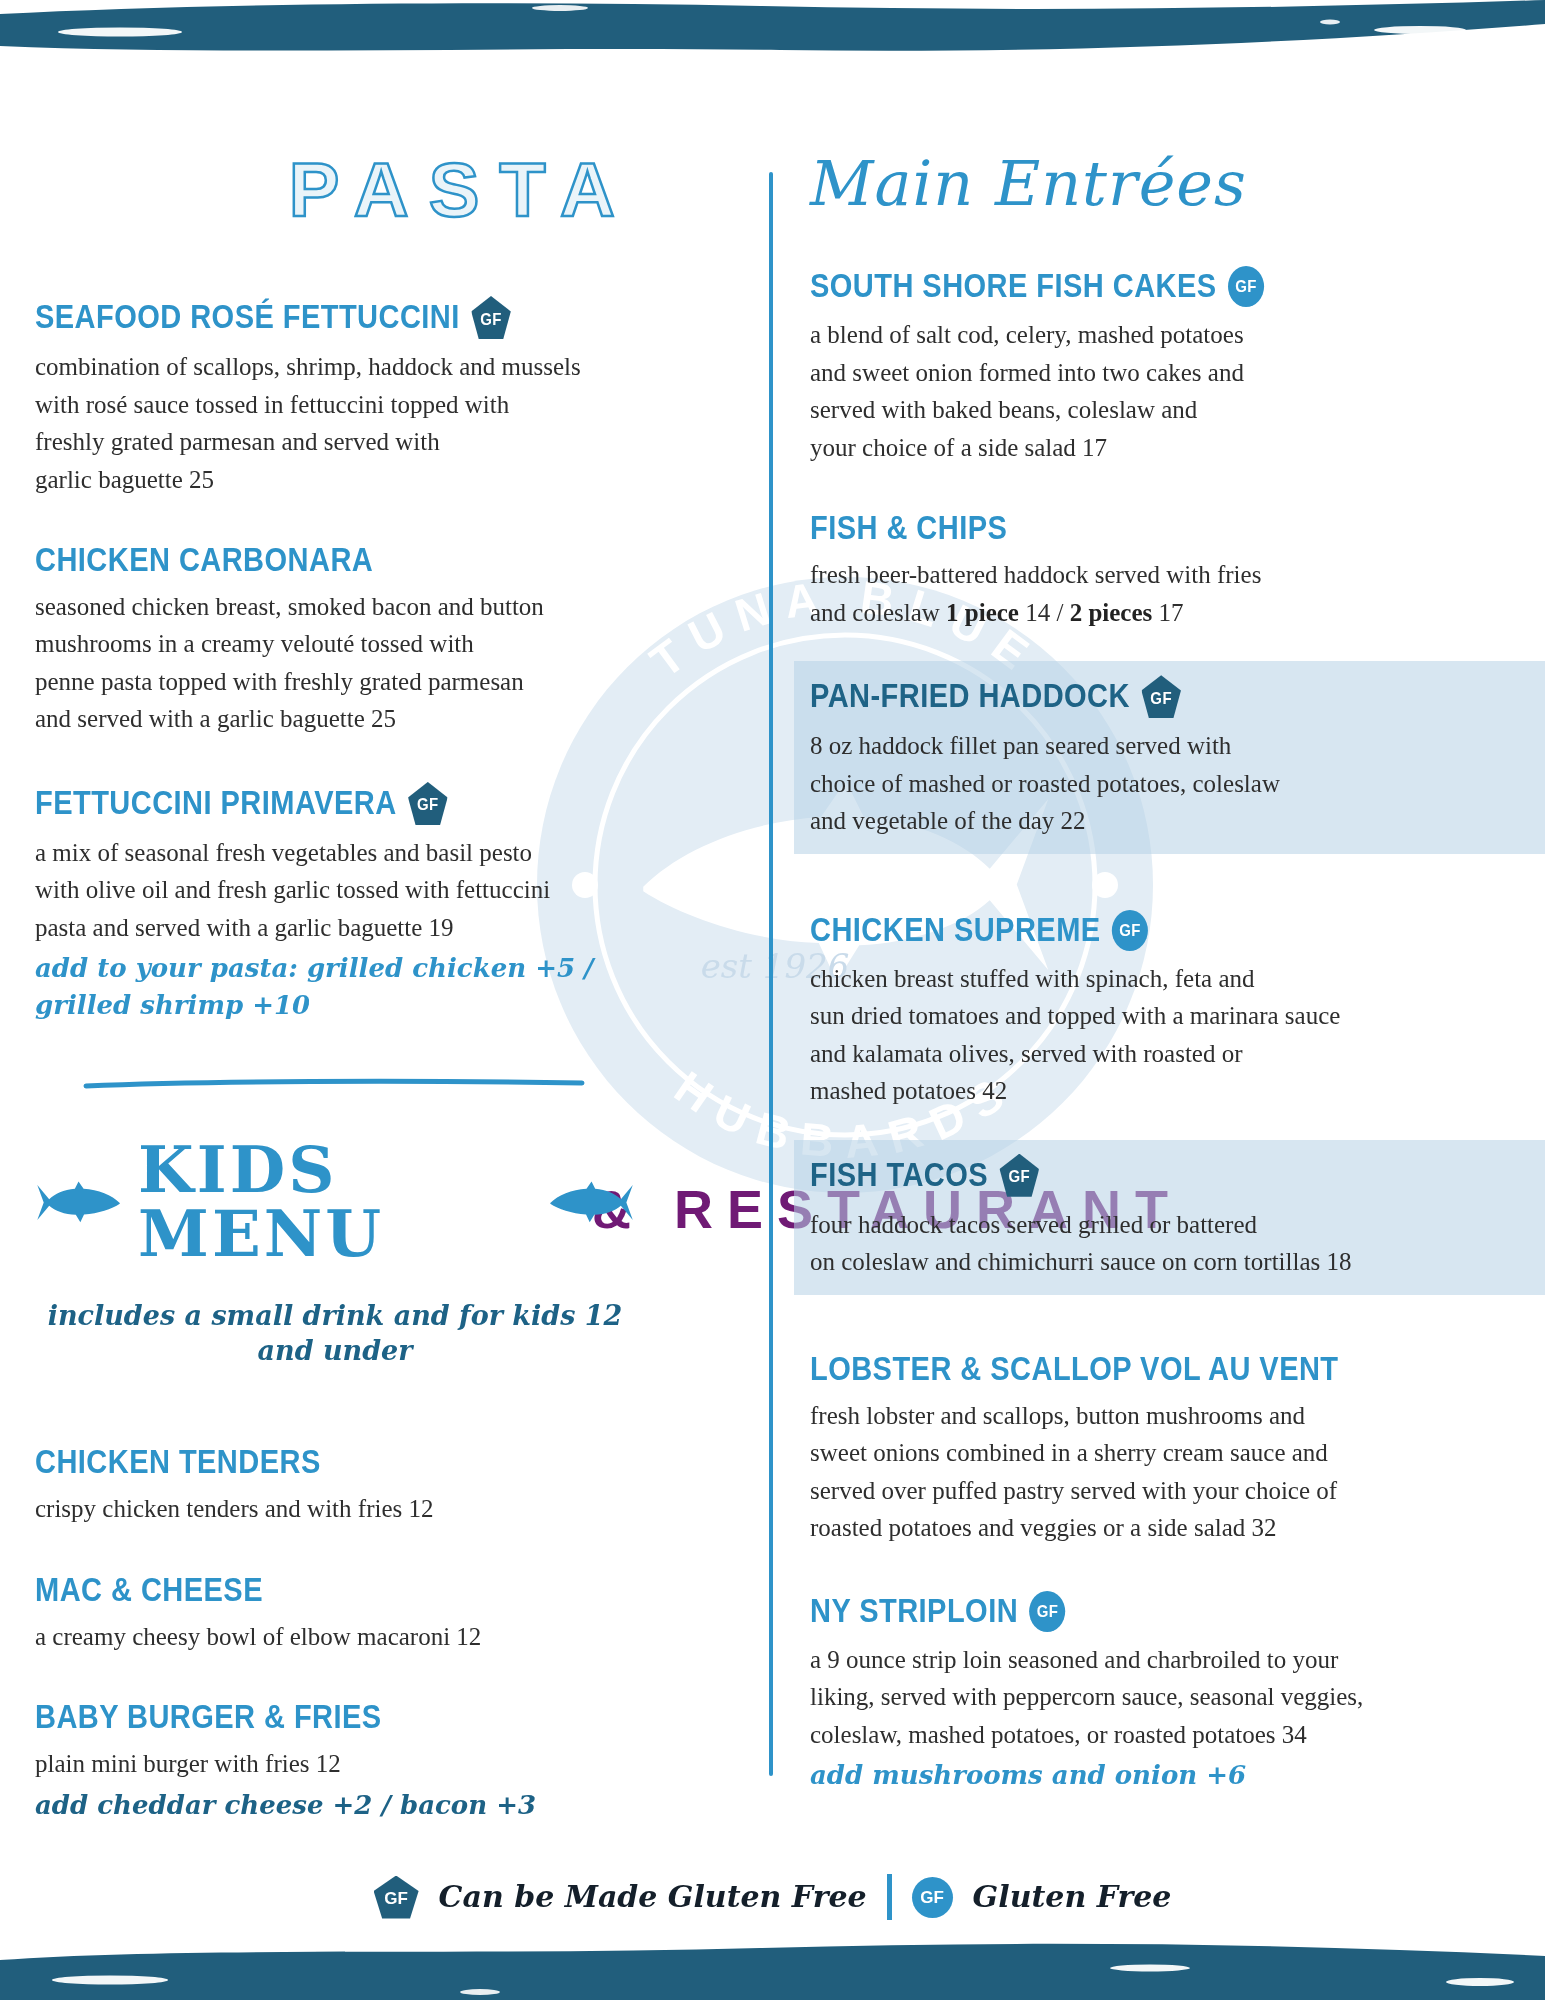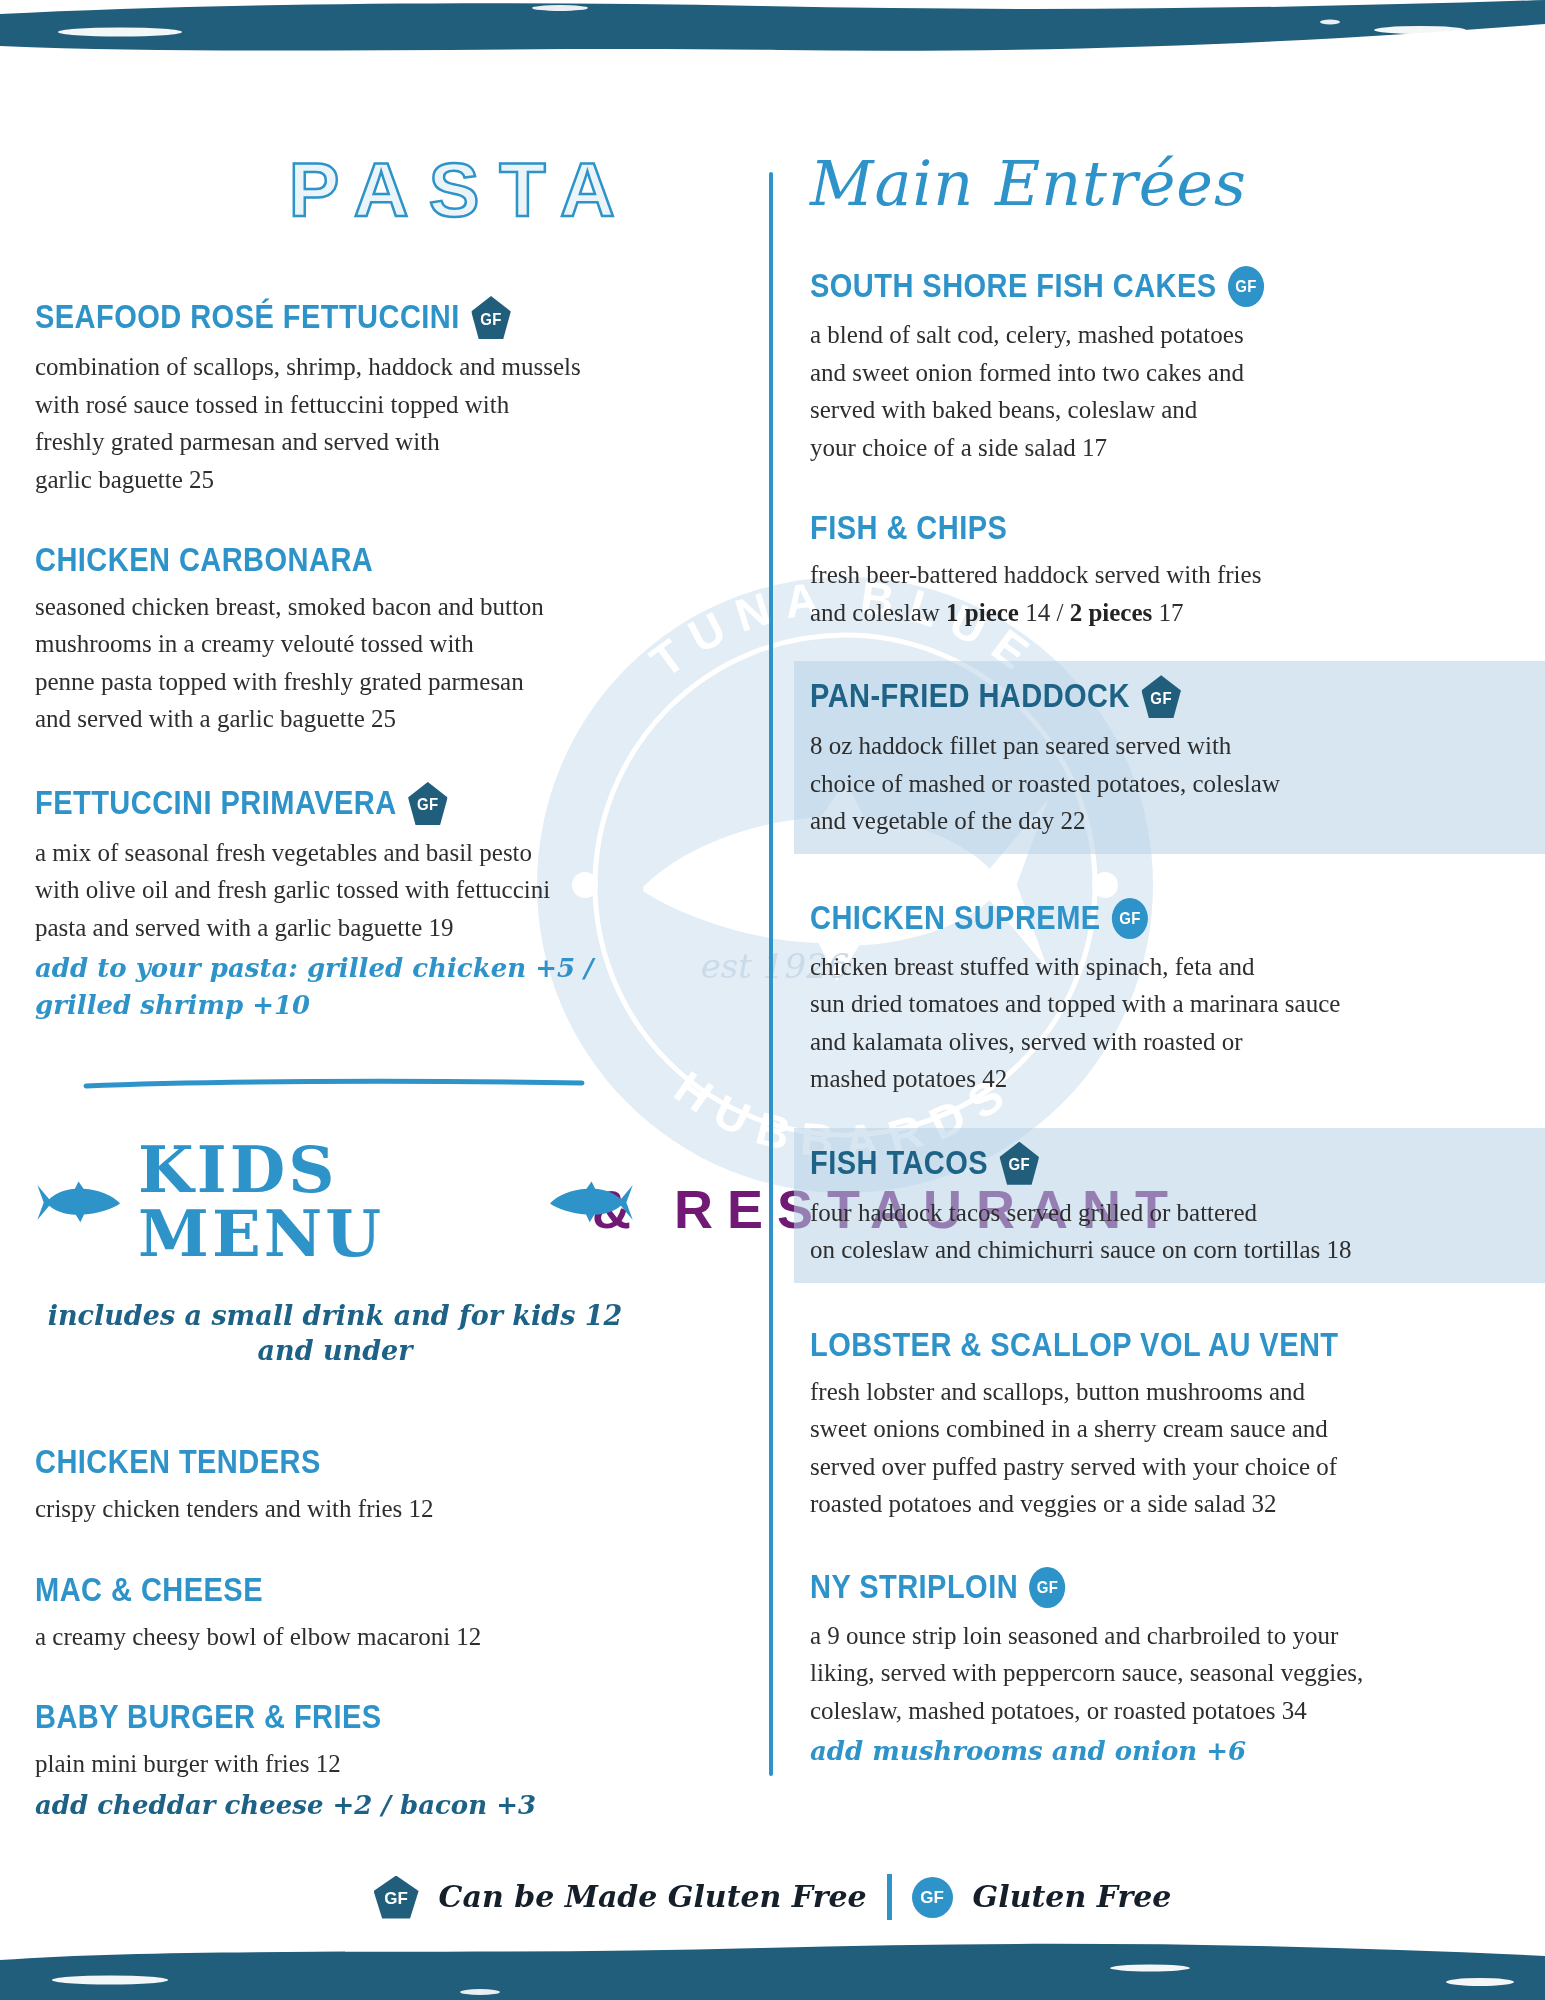--- a/index.html
+++ b/index.html
@@ -32,21 +32,21 @@
         text-align:right;font:700 76px/1 "Liberation Sans",sans-serif;letter-spacing:20px;
         color:rgba(46,147,201,.10);-webkit-text-stroke:2.5px var(--accent)}
   .mains-title{font:italic 400 62px/1.1 "DejaVu Serif",serif;color:var(--accent);
         margin-bottom:48px;letter-spacing:1px}
   
   .item{position:relative;margin-bottom:44px}
   .item-title{display:flex;align-items:center;gap:13px;margin-bottom:9px;
         font:700 33px/1.12 "Liberation Sans",sans-serif;color:var(--accent);
         letter-spacing:.5px;transform:scaleX(.88);transform-origin:left center;white-space:nowrap}
   .item.banded{background:rgba(183,209,229,.55);
-        margin:-14px -90px 44px -16px;padding:14px 40px 14px 16px}
+        margin:-14px -90px 56px -16px;padding:14px 40px 14px 16px}
   .item.banded .item-title{color:var(--banded-title)}
   .desc{font:400 25px/1.5 "Liberation Serif",serif;color:var(--body);white-space:pre-line}
   .desc b{font-weight:700;color:#222}
   .note{margin-top:4px;font:italic 700 26px/1.42 "DejaVu Serif",serif;color:var(--accent);white-space:pre-line}
   .note.dark{color:var(--note-dark)}
   
   .badge{display:inline-flex;align-items:center;justify-content:center;flex:none;
         color:#fff;font:700 17px/1 "Liberation Sans",sans-serif}
   .badge i{font-style:normal}
   .badge.pent{width:45px;height:43px;background:var(--dark);padding-top:3px;

